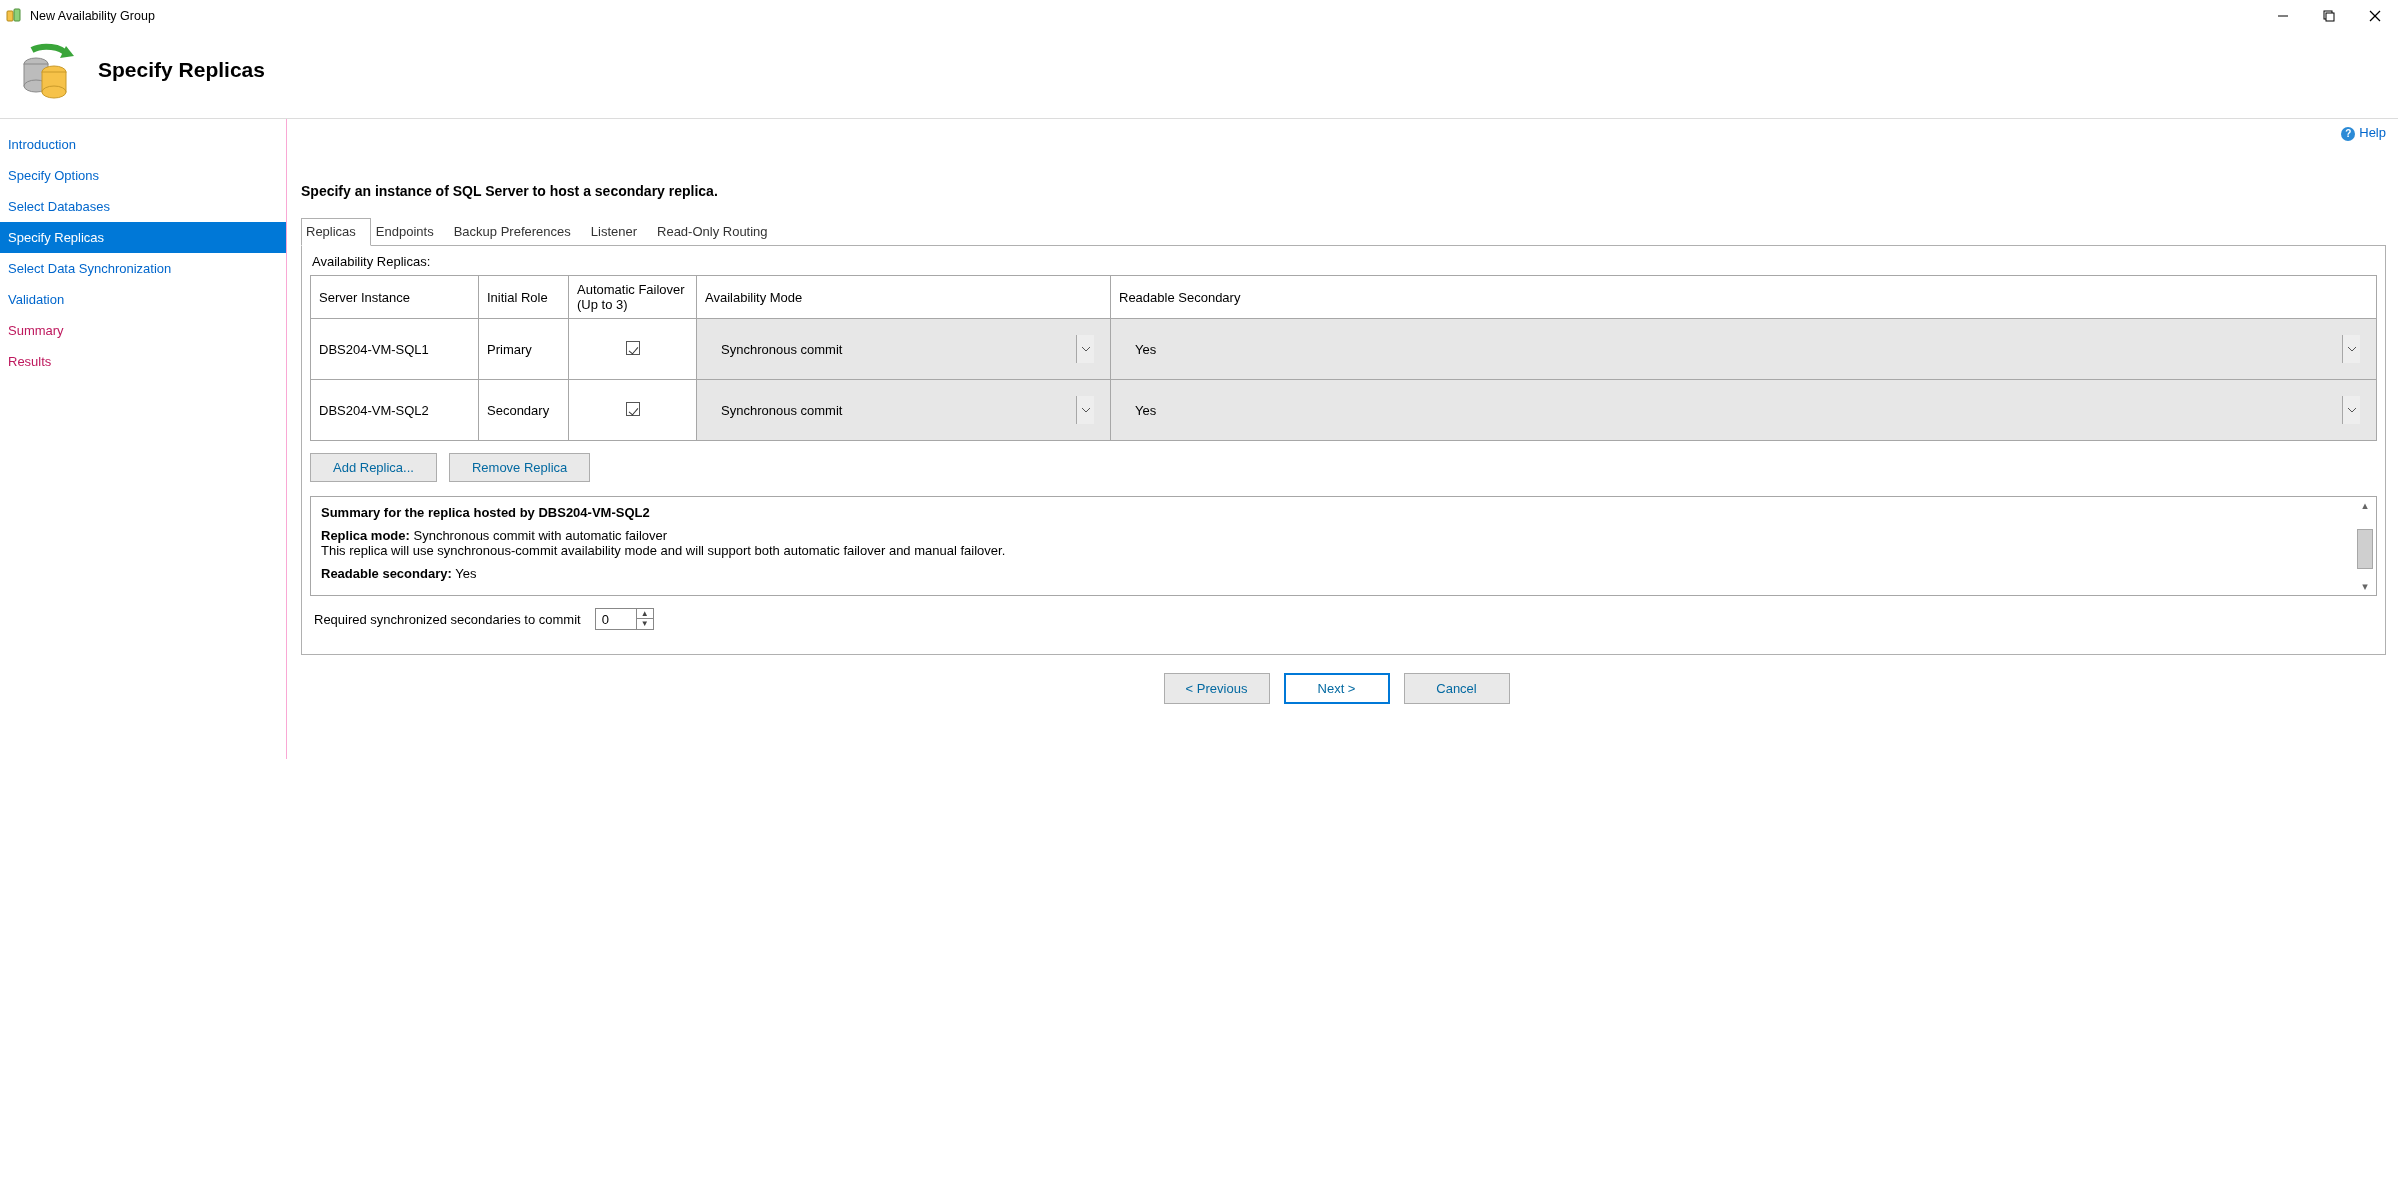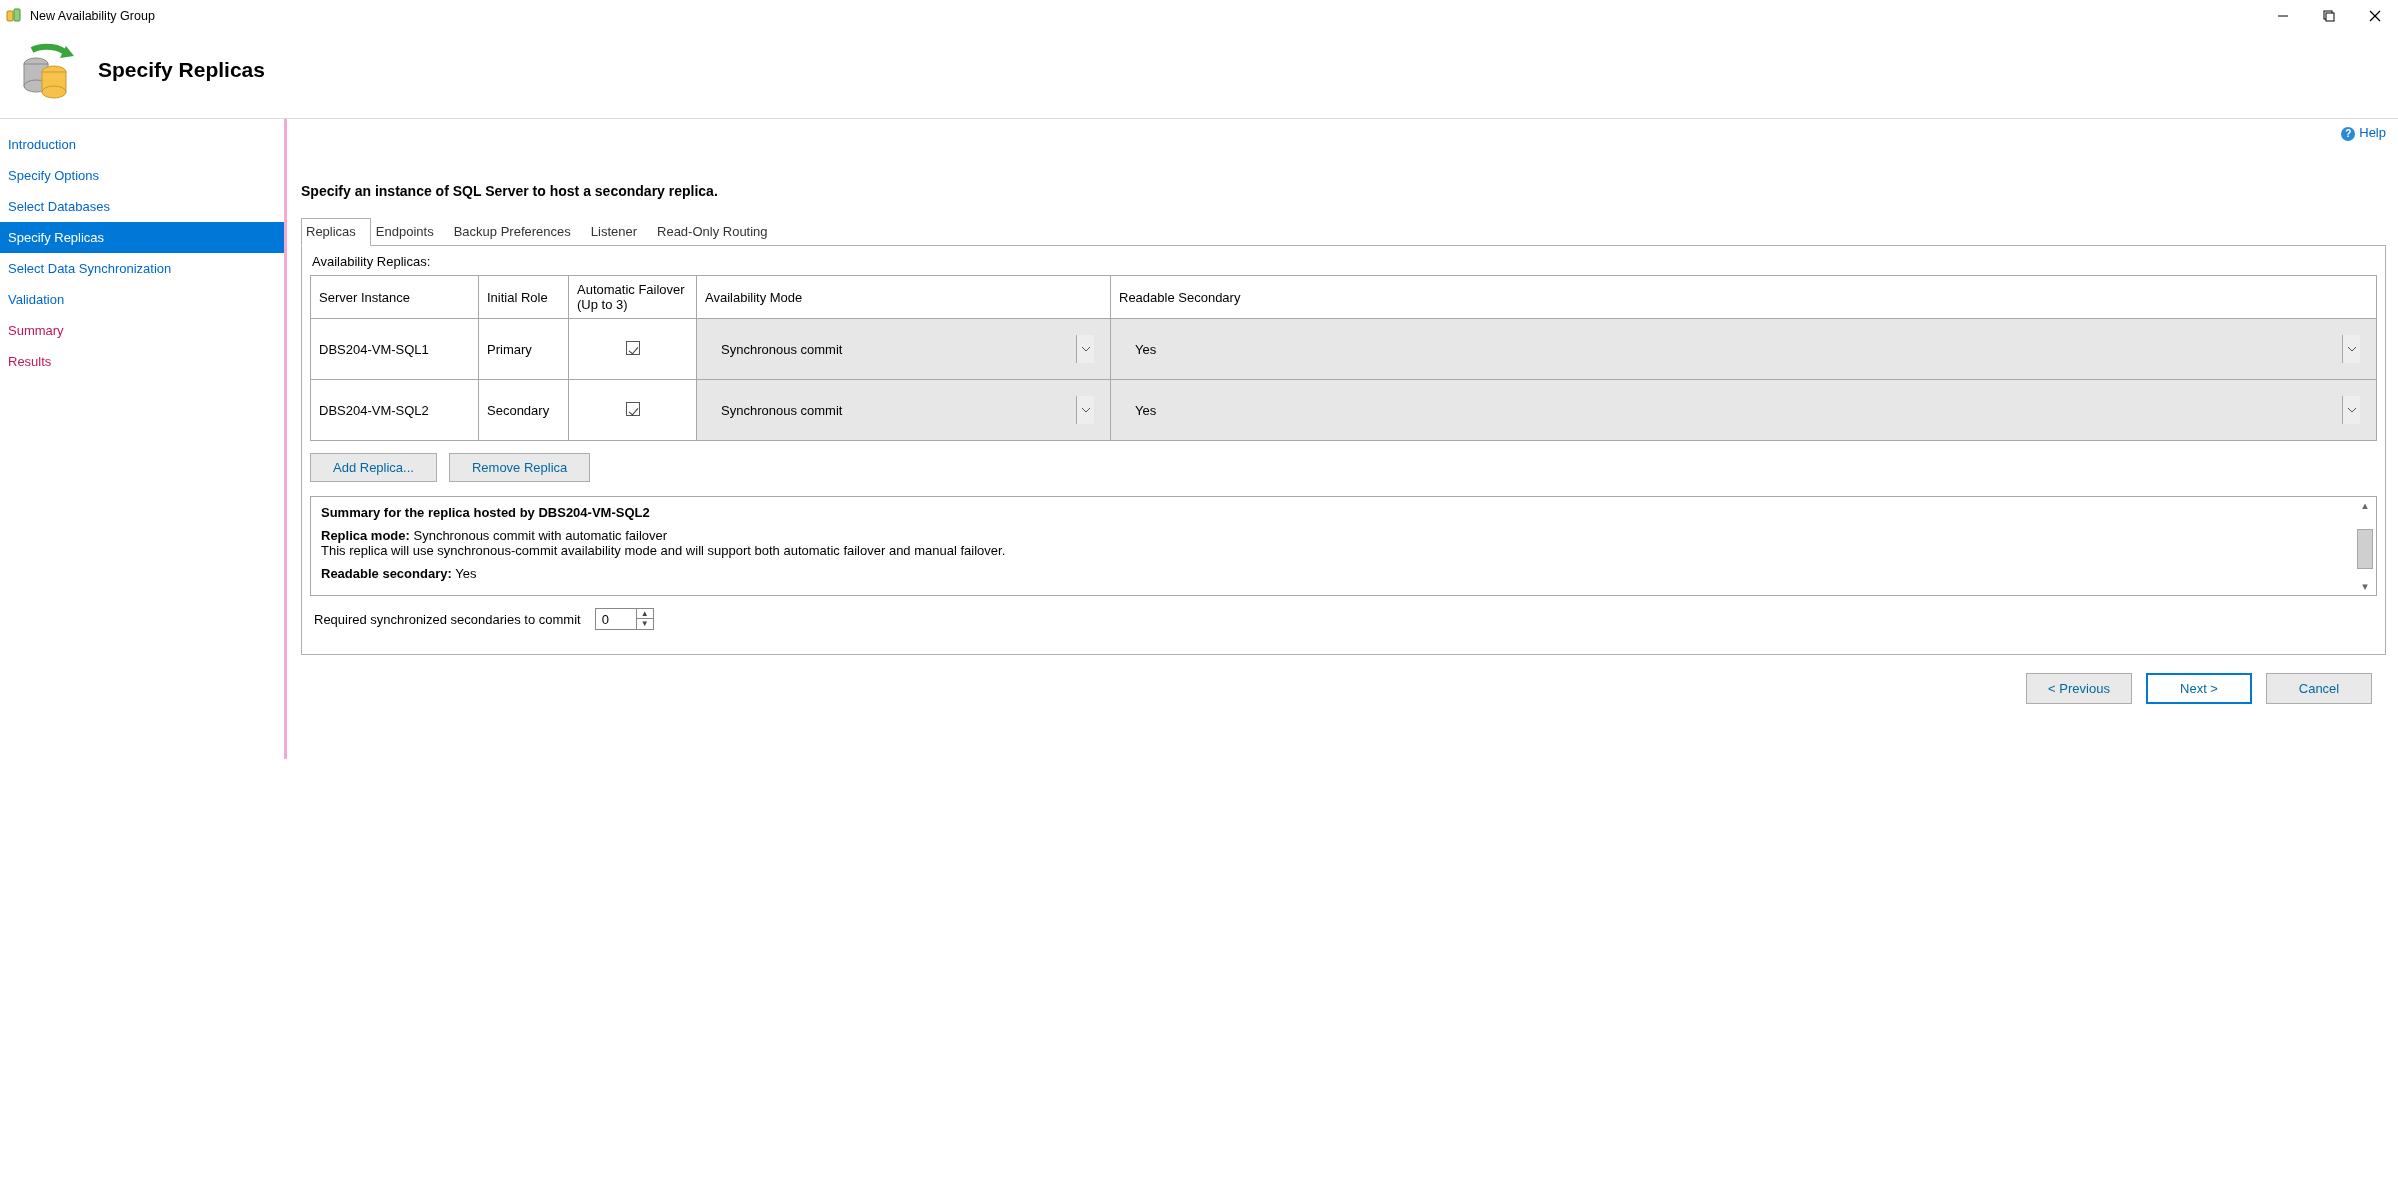--- a/index.html
+++ b/index.html
@@ -36,21 +36,21 @@
 .header .big-icon { width: 60px; height: 60px; margin-right: 22px; margin-left:4px;}
 .header h1 {
   margin: 0; font-size: 21px; font-weight: 600;
 }
 .workspace {
   display: flex;
   border-top: 1px solid #dcdcdc;
 }
 .sidebar {
   width: 287px; min-width: 287px;
-  border-right: 3px solid #f9a8d4;
+  border-right: 1px solid #f9a8d4;
   padding-top: 10px;
   min-height: 640px;
 }
 .side-item {
   padding: 8px 8px;
   color: #0066cc;
   cursor: default;
   font-size: 13px;
 }
 .side-item.active {
@@ -177,21 +177,21 @@
 }
 .spinner .spinbtns {
   display:flex; flex-direction:column; border-left:1px solid #888;
 }
 .spinner .sbtn {
   width:16px; height:10.5px; font-size:8px; line-height:9px;
   text-align:center; color:#444; border-bottom:1px solid #888;
 }
 .spinner .sbtn:last-child{border-bottom:none;}
 .footer {
-  display:flex; justify-content:flex-end; gap:14px;
+  display:flex; justify-content:center; gap:14px;
   padding: 18px 14px 14px 0;
 }
 .footer .btn { width: 106px; padding:6px 0; text-align:center; }
 .footer .btn.primary { border: 2px solid #0078d7; background:#fff; }
 .chev svg{width:10px;height:10px;}
 </style>
 </head>
 <body>
 
 <div class="titlebar">

